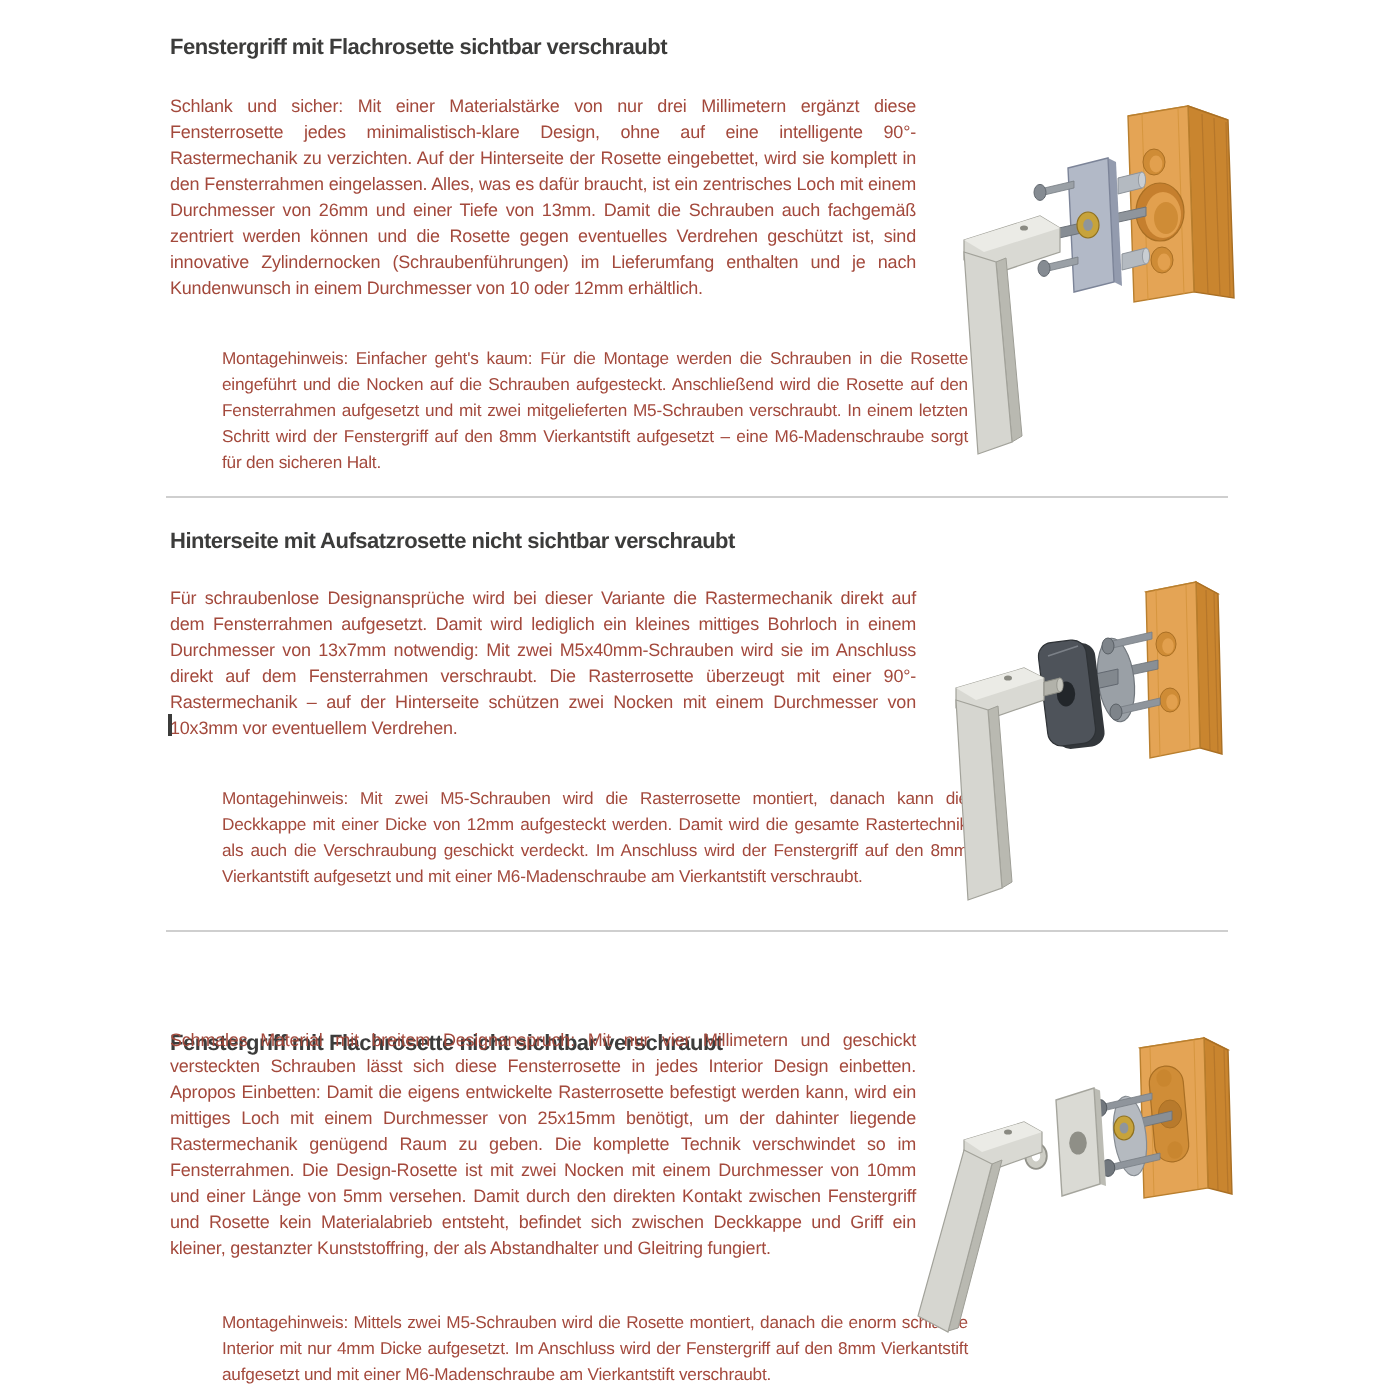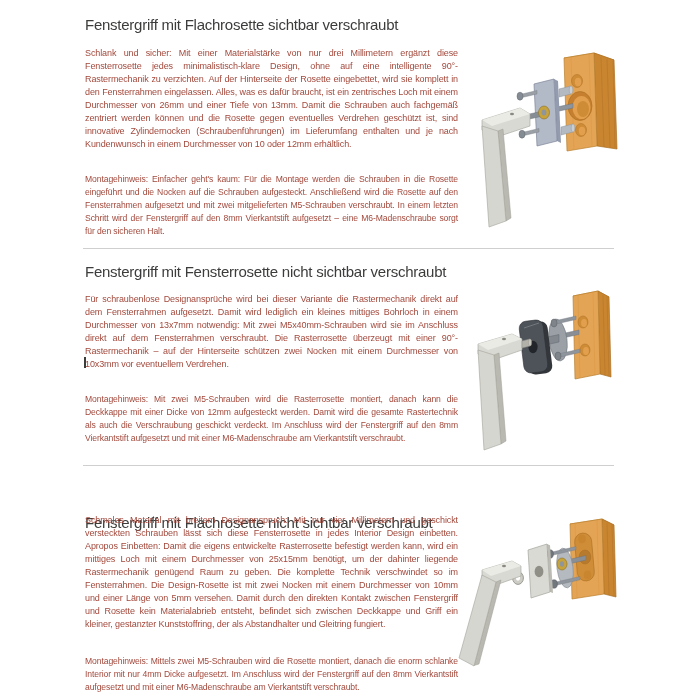--- a/index.html
+++ b/index.html
@@ -2,29 +2,29 @@
 <html lang="de"><head>
 <meta charset="utf-8">
 <style>
   html,body{margin:0;padding:0;}
   body{
     width:700px;height:700px;position:relative;background:#ffffff;
     font-family:"Liberation Sans",sans-serif;overflow:hidden;
   }
   .heading{
     position:absolute;left:85px;width:380px;
-    font-size:15px;line-height:13px;font-weight:normal;color:#3c3c3b;
+    font-size:11px;line-height:13px;font-weight:bold;color:#3c3c3b;
     letter-spacing:-0.25px;
   }
   .body-text{
     position:absolute;left:85px;width:373px;
     font-size:9px;line-height:13px;color:#a3493c;
     text-align:justify;letter-spacing:-0.1px;hyphens:auto;
   }
-  .hinweis{font-size:8.6px;}
+  .hinweis{font-size:8.6px;margin-left:26px;}
   .divider{position:absolute;left:83px;width:531px;height:1px;background:#cfcfcf;}
   .illus{position:absolute;}
   .caret{position:absolute;width:1.5px;height:11px;background:#3c3c3b;}
 </style>
 </head>
 <body>
 
 <div class="heading" style="top:18px">Fenstergriff mit Flachrosette sichtbar verschraubt</div>
 <div class="body-text" style="top:47px">Schlank und sicher: Mit einer Materialstärke von nur drei Millimetern ergänzt diese Fensterrosette jedes minimalistisch-klare Design, ohne auf eine intelligente 90°-Rastermechanik zu verzichten. Auf der Hinterseite der Rosette eingebettet, wird sie komplett in den Fensterrahmen eingelassen. Alles, was es dafür braucht, ist ein zentrisches Loch mit einem Durchmesser von 26mm und einer Tiefe von 13mm. Damit die Schrauben auch fachgemäß zentriert werden können und die Rosette gegen eventuelles Verdrehen geschützt ist, sind innovative Zylindernocken (Schraubenführungen) im Lieferumfang enthalten und je nach Kundenwunsch in einem Durchmesser von 10 oder 12mm erhältlich.</div>
 <div class="body-text hinweis" style="top:173px">Montagehinweis: Einfacher geht's kaum: Für die Montage werden die Schrauben in die Rosette eingeführt und die Nocken auf die Schrauben aufgesteckt. Anschließend wird die Rosette auf den Fensterrahmen aufgesetzt und mit zwei mitgelieferten M5-Schrauben verschraubt. In einem letzten Schritt wird der Fenstergriff auf den 8mm Vierkantstift aufgesetzt – eine M6-Madenschraube sorgt für den sicheren Halt.</div>
@@ -84,21 +84,21 @@
     <path d="M12,74 L50,62 L60,68 L60,80 L24,92 L12,84 Z" fill="#d9d9d3" stroke="#a2a29a" stroke-width="0.6"></path>
     <polygon points="12,74 50,62 60,68 22,80" fill="#ebebe6"></polygon>
     <ellipse cx="42" cy="68" rx="2" ry="1.3" fill="#8a8a82"></ellipse>
     <polygon points="28,85 33,83 41,172 36,175" fill="#b9b9b1" stroke="#9e9e96" stroke-width="0.5"></polygon>
     <polygon points="12,80 28,85 36,175 19,181" fill="#d6d6d0" stroke="#a2a29a" stroke-width="0.6"></polygon>
   </g>
 </svg>
 
 <div class="divider" style="top:248px"></div>
 
-<div class="heading" style="top:265px">Fenstergriff mit Fensterrosette nicht sichtbar verschraubt</div>
+<div class="heading" style="top:265px">Hinterseite mit Aufsatzrosette nicht sichtbar verschraubt</div>
 <div class="body-text" style="top:293px">Für schraubenlose Designansprüche wird bei dieser Variante die Rastermechanik direkt auf dem Fensterrahmen aufgesetzt. Damit wird lediglich ein kleines mittiges Bohrloch in einem Durchmesser von 13x7mm notwendig: Mit zwei M5x40mm-Schrauben wird sie im Anschluss direkt auf dem Fensterrahmen verschraubt. Die Rasterrosette überzeugt mit einer 90°-Rastermechanik – auf der Hinterseite schützen zwei Nocken mit einem Durchmesser von 10x3mm vor eventuellem Verdrehen.</div>
 <div class="caret" style="left:84px;top:357px"></div>
 <div class="body-text hinweis" style="top:393px">Montagehinweis: Mit zwei M5-Schrauben wird die Rasterrosette montiert, danach kann die Deckkappe mit einer Dicke von 12mm aufgesteckt werden. Damit wird die gesamte Rastertechnik als auch die Verschraubung geschickt verdeckt. Im Anschluss wird der Fenstergriff auf den 8mm Vierkantstift aufgesetzt und mit einer M6-Madenschraube am Vierkantstift verschraubt.</div>
 
 <svg class="illus" style="left:466px;top:286px" width="150" height="170" viewBox="0 0 150 170">
   <g>
     <polygon points="107,10 132,5 143,11 118,16" fill="#f0c488" stroke="#c79042" stroke-width="0.7"></polygon>
     <polygon points="132,5 143,11 145,91 134,88" fill="#c9852f" stroke="#a96f24" stroke-width="0.7"></polygon>
     <line x1="137" y1="9" x2="139" y2="89" stroke="#b5762a" stroke-width="0.6"></line>
     <line x1="141" y1="10.5" x2="143" y2="90" stroke="#b5762a" stroke-width="0.6"></line>

